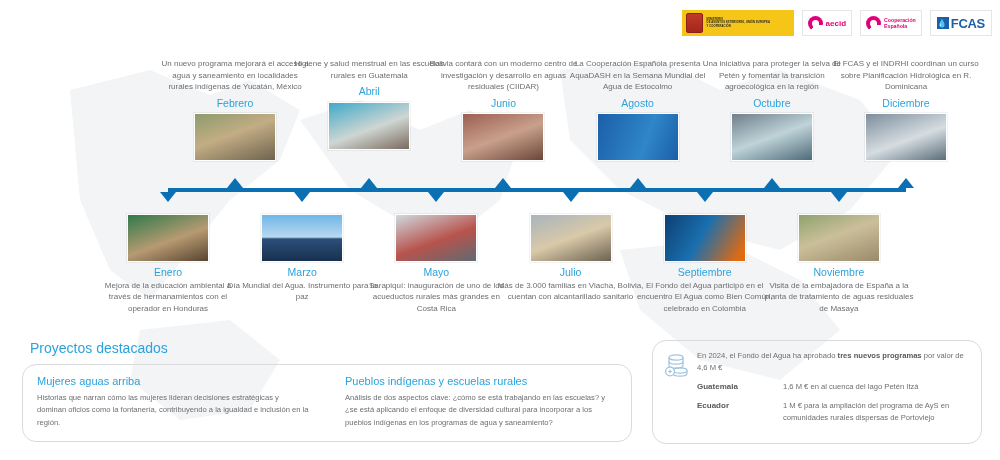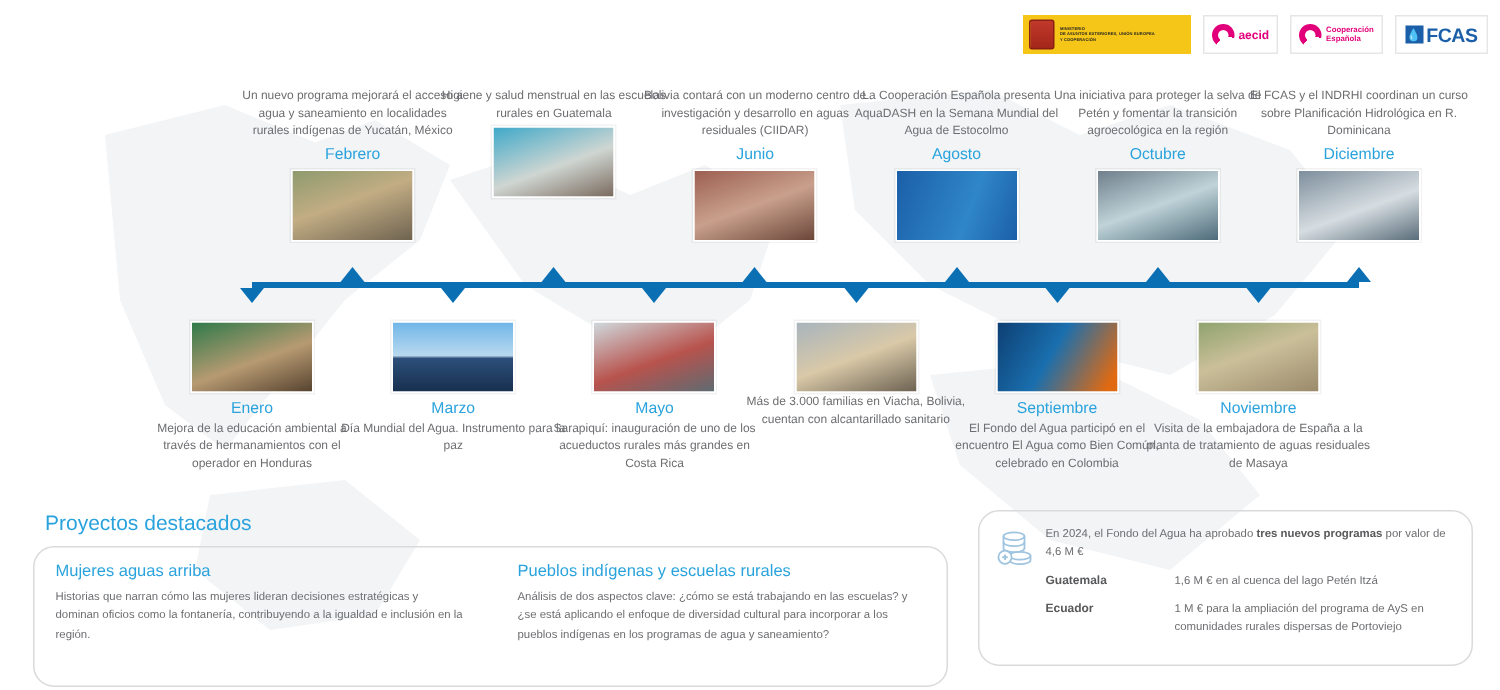--- a/index.html
+++ b/index.html
@@ -105,21 +105,21 @@
     box-shadow: 0 0 0 1px rgba(0,0,0,.05);
   }
 
   
   .section-title {
     position: absolute; left: 30px; top: 340px;
     font-size: 14px; color: #2aa3dd;
   }
   .cards {
     position: absolute; left: 22px; top: 364px;
-    width: 610px; height: 94px;
+    width: 610px; height: 78px;
     border: 1px solid #d9dadb; border-radius: 14px;
     display: flex; padding: 10px 14px; gap: 36px;
   }
   .card { flex: 1; }
   .card h4 {
     margin: 0 0 5px 0; font-size: 11px; font-weight: normal; color: #2aa3dd;
   }
   .card p { margin: 0; font-size: 7.6px; line-height: 1.62; color: #6d6e71; }
 
   .money-box {
@@ -192,20 +192,21 @@
     </div>
 
   <div id="tl-top">
       <div class="tl-item" style="width: 150px; left: 160.091px; top: 58px;">
         <div class="tl-caption">Un nuevo programa mejorará el acceso a agua y saneamiento en localidades rurales indígenas de Yucatán, México</div>
         <div class="tl-month" style="margin-top: 4px;">Febrero</div>
         <div class="tl-photo" style="background-image: linear-gradient(160deg, rgb(143, 154, 110), rgb(194, 173, 132) 45%, rgb(111, 99, 80));"></div>
       </div>
       <div class="tl-item" style="width: 150px; left: 294.273px; top: 58px;">
         <div class="tl-caption">Higiene y salud menstrual en las escuelas rurales en Guatemala</div>
+        <div class="tl-month" style="margin-top: 4px;">Abril</div>
         <div class="tl-photo" style="background-image: linear-gradient(160deg, rgb(63, 169, 201), rgb(207, 214, 210) 55%, rgb(122, 106, 94));"></div>
       </div>
       <div class="tl-item" style="width: 150px; left: 428.455px; top: 58px;">
         <div class="tl-caption">Bolivia contará con un moderno centro de investigación y desarrollo en aguas residuales (CIIDAR)</div>
         <div class="tl-month" style="margin-top: 4px;">Junio</div>
         <div class="tl-photo" style="background-image: linear-gradient(160deg, rgb(156, 95, 82), rgb(201, 160, 140) 50%, rgb(107, 70, 57));"></div>
       </div>
       <div class="tl-item" style="width: 150px; left: 562.636px; top: 58px;">
         <div class="tl-caption">La Cooperación Española presenta AquaDASH en la Semana Mundial del Agua de Estocolmo</div>
         <div class="tl-month" style="margin-top: 4px;">Agosto</div>
@@ -233,20 +234,21 @@
         <div class="tl-month" style="margin-top: 4px;">Marzo</div>
         <div class="tl-caption">Día Mundial del Agua. Instrumento para la paz</div>
       </div>
       <div class="tl-item" style="width: 150px; left: 361.364px; top: 211px;">
         <div class="tl-photo" style="background-image: linear-gradient(160deg, rgb(207, 217, 221), rgb(184, 83, 77) 55%, rgb(94, 107, 114));"></div>
         <div class="tl-month" style="margin-top: 4px;">Mayo</div>
         <div class="tl-caption">Sarapiquí: inauguración de uno de los acueductos rurales más grandes en Costa Rica</div>
       </div>
       <div class="tl-item" style="width: 150px; left: 495.545px; top: 211px;">
         <div class="tl-photo" style="background-image: linear-gradient(160deg, rgb(168, 180, 189), rgb(217, 201, 168) 50%, rgb(109, 98, 82));"></div>
+        <div class="tl-month" style="margin-top: 4px;">Julio</div>
         <div class="tl-caption">Más de 3.000 familias en Viacha, Bolivia, cuentan con alcantarillado sanitario</div>
       </div>
       <div class="tl-item" style="width: 150px; left: 629.727px; top: 211px;">
         <div class="tl-photo" style="background-image: linear-gradient(120deg, rgb(13, 63, 115), rgb(26, 111, 174) 45%, rgb(224, 106, 18) 92%);"></div>
         <div class="tl-month" style="margin-top: 4px;">Septiembre</div>
         <div class="tl-caption">El Fondo del Agua participó en el encuentro El Agua como Bien Común, celebrado en Colombia</div>
       </div>
       <div class="tl-item" style="width: 150px; left: 763.909px; top: 211px;">
         <div class="tl-photo" style="background-image: linear-gradient(160deg, rgb(143, 163, 110), rgb(203, 191, 154) 45%, rgb(154, 138, 106));"></div>
         <div class="tl-month" style="margin-top: 4px;">Noviembre</div>

